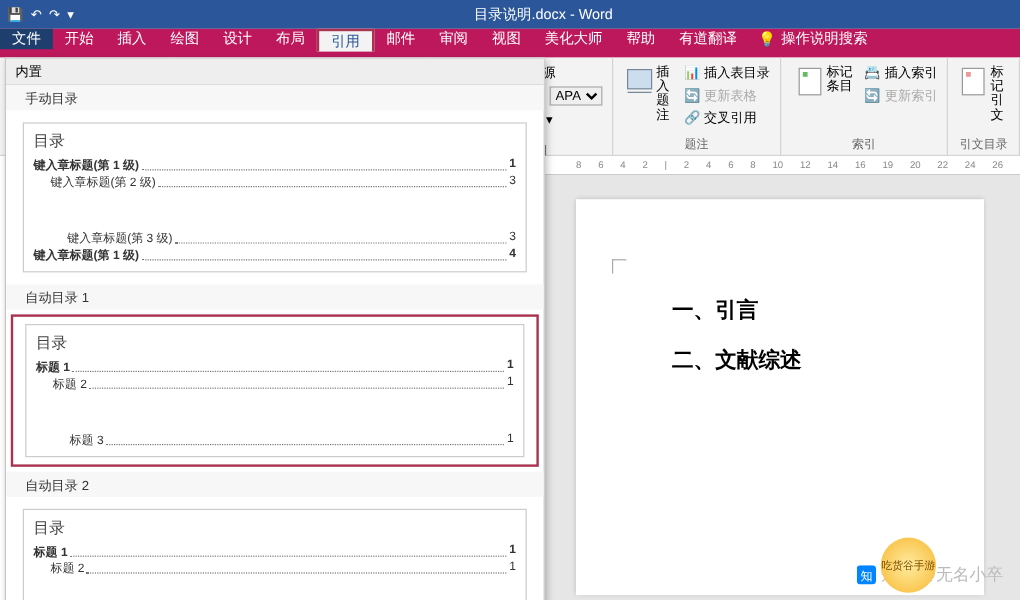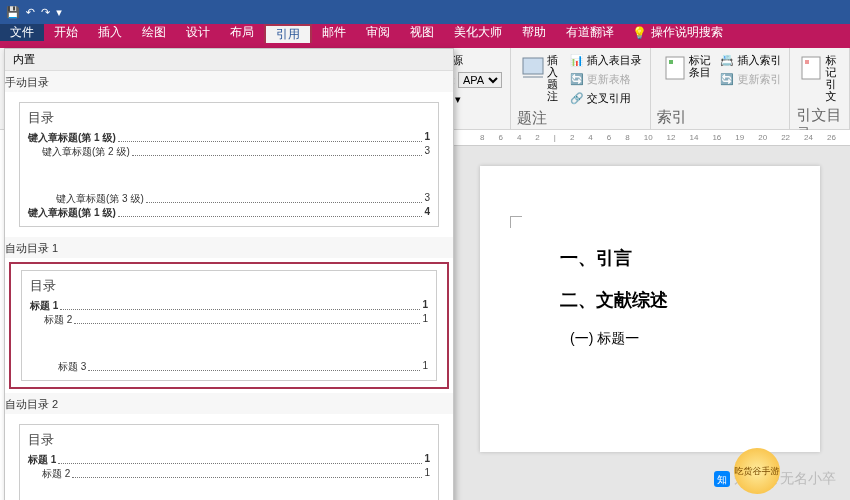--- a/index.html
+++ b/index.html
@@ -9,62 +9,63 @@
 .titlebar .qat span { font-size:11px; }
 .titlebar .doc-title { flex:1; text-align:center; font-size:12px; }
 .menubar { height:24px; background:#be185d; color:#fff; display:flex; align-items:flex-start; }
 .menubar .tab { padding:0 10px; display:flex; align-items:center; font-size:12px; cursor:pointer; }
 .menubar .tab.file { background:#1e3e6e; }
 .menubar .tab.active { background:#f3f3f3; color:#2b579a; border:2px solid #a83250; border-bottom:none; }
 .menubar .tell { display:flex; align-items:center; gap:4px; margin-left:8px; }
 .ribbon { height:82px; background:#f3f3f3; border-bottom:1px solid #d4d4d4; display:flex; position:relative; }
 .group { border-right:1px solid #d4d4d4; padding:4px 6px 2px 6px; display:flex; flex-direction:column; justify-content:space-between; }
 .group-body { display:flex; gap:4px; align-items:flex-start; flex:1; }
-.group-label { text-align:left; font-size:15px; color:#666; padding-top:2px; }
+.group-label { text-align:center; font-size:10px; color:#666; padding-top:2px; }
 .big-btn { display:flex; flex-direction:row; gap:0; padding:2px 4px; cursor:pointer; }
 .big-btn .ico { width:28px; height:28px; display:flex; align-items:center; justify-content:center; }
 .big-btn .lbl { font-size:11px; text-align:center; line-height:12px; }
 .small-btn { display:flex; align-items:center; gap:3px; padding:1px 2px; font-size:11px; cursor:pointer; white-space:nowrap; }
 .small-col { display:flex; flex-direction:column; gap:2px; }
 .toc-big { border:2px solid #a83250; }
 select.style-sel { font-size:11px; border:1px solid #ababab; }
 .dropdown { position:absolute; top:48px; left:4px; width:450px; background:#fff; border:1px solid #c6c6c6; box-shadow:2px 2px 6px rgba(0,0,0,.25); z-index:10; }
 .dd-header { background:#eee; padding:3px 8px; font-size:11px; border-bottom:1px solid #ddd; }
-.dd-sect { padding:4px 8px 2px 0; font-size:11px; color:#333; background:#f7f7f7; }
+.dd-sect { padding:4px 8px 2px 16px; font-size:11px; color:#333; background:#f7f7f7; }
 .dd-item { padding:6px 10px; margin:4px; }
 .dd-item.highlight { border:2px solid #a83250; }
 .toc-preview { border:1px solid #ccc; padding:6px 8px; background:#fff; }
 .toc-title { font-size:13px; color:#444; margin-bottom:4px; }
 .toc-line { display:flex; font-size:10px; color:#333; }
 .toc-line .t-label { white-space:nowrap; }
 .toc-line .t-dots { flex:1; border-bottom:1px dotted #777; margin:0 2px 3px 2px; }
 .toc-line .t-page { }
 .toc-line.l1 { font-weight:bold; }
 .toc-line.l2 { padding-left:14px; }
 .toc-line.l3 { padding-left:28px;margin-top:33px; }
 .doc-area { position:absolute; top:130px; left:450px; right:0; bottom:0; background:#e6e6e6; }
 .ruler { height:16px; background:#fff; border-bottom:1px solid #ccc; font-size:8px; color:#888; display:flex; align-items:center; overflow:hidden; padding-left:30px; gap:14px; }
-.page { background:#fff; margin:20px 0 0 30px; width:340px; height:286px; box-shadow:0 0 4px rgba(0,0,0,.2); padding:70px 30px 20px 40px; position:relative; }
+.page { background:#fff; margin:20px 0 0 30px; width:340px; height:330px; box-shadow:0 0 4px rgba(0,0,0,.2); padding:70px 30px 20px 40px; position:relative; }
 .page-corner { position:absolute; top:50px; left:30px; width:12px; height:12px; border-left:1px solid #aaa; border-top:1px solid #aaa; }
 .page h1 { font-size:18px; margin:10px 0 18px 40px; font-weight:600; }
 .page h2 { font-size:14px; margin:8px 0 0 50px; font-weight:400; }
 .watermark { position:absolute; right:14px; bottom:12px; color:#bbb; font-size:14px; display:flex; align-items:center; gap:4px; }
 .badge { position:absolute; right:70px; bottom:6px; width:46px; height:46px; border-radius:50%; background:radial-gradient(#ffec9f,#f7b731); display:flex; align-items:center; justify-content:center; font-size:9px; color:#7a4b00; line-height:11px; }
 svg { display:block; }
 </style>
 </head>
 <body>
 
 <div class="titlebar">
   <div class="qat">
     <span>💾</span>
     <span>↶</span>
     <span>↷</span>
     <span>▾</span>
   </div>
+  <div class="doc-title">目录说明.docx - Word</div>
 </div>
 
 <div class="menubar">
   <div class="tab file">文件</div>
   <div class="tab">开始</div>
   <div class="tab">插入</div>
   <div class="tab">绘图</div>
   <div class="tab">设计</div>
   <div class="tab">布局</div>
   <div class="tab active">引用</div>
@@ -340,21 +341,20 @@
       <span>19</span>
       <span>20</span>
       <span>22</span>
       <span>24</span>
       <span>26</span>
   </div>
   <div class="page">
     <div class="page-corner"></div>
     <h1>一、引言</h1>
     <h1>二、文献综述</h1>
-    <h2>(一) 标题一</h2>
   </div>
 </div>
 
 <div class="watermark">
   <svg width="16" height="16">
       <rect width="16" height="16" rx="3" fill="#0084ff"></rect>
       <text x="8" y="12" text-anchor="middle" font-size="10" fill="#fff">知</text>
     </svg>
   <span>知乎 @无名小卒</span>
 </div>

